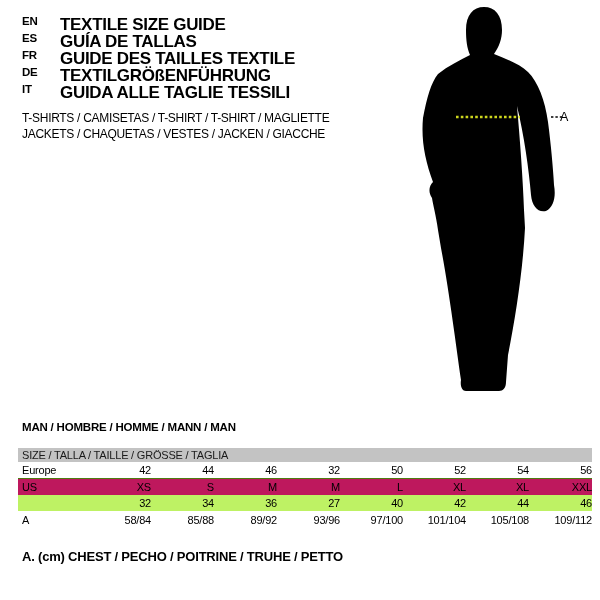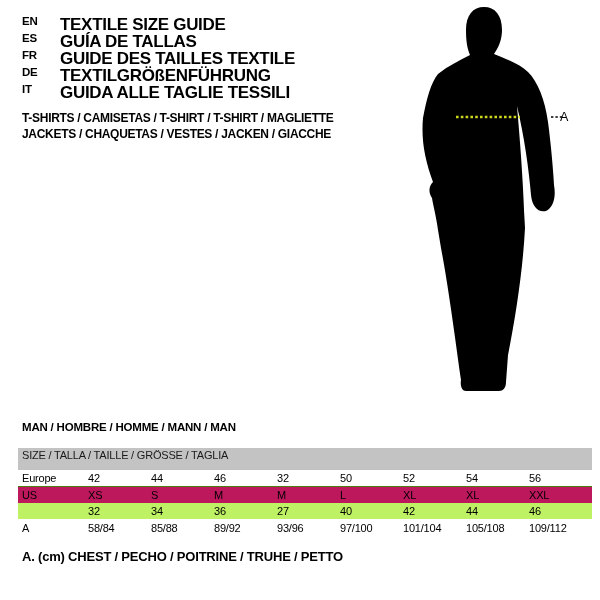--- a/index.html
+++ b/index.html
@@ -9,35 +9,35 @@
   }
   .abs{position:absolute}
 
   
   .langs{left:22px;top:15px}
   .lang-row{display:flex;height:17px;align-items:flex-start}
   .lang-code{width:38px;font-weight:bold;font-size:11.5px;letter-spacing:-0.2px}
   .lang-name{font-weight:bold;font-size:17px;letter-spacing:-0.3px;white-space:nowrap}
 
   
-  .cats{left:22px;top:111px;font-weight:bold;font-size:12px;line-height:15.5px;letter-spacing:-0.3px;white-space:nowrap}
+  .cats{left:22px;top:111px;font-weight:normal;font-size:12px;line-height:15.5px;letter-spacing:-0.3px;white-space:nowrap}
 
   
   .man-title{left:22px;top:421px;font-weight:bold;font-size:11.5px;letter-spacing:-0.2px;white-space:nowrap}
 
   
   .size-table{left:18px;top:448px;width:574px;font-size:11px;letter-spacing:-0.2px}
-  .thead{height:22px;line-height:14px;background:#c3c3c3;padding-left:4px;color:#1a1a1a;white-space:nowrap}
+  .thead{height:14px;line-height:14px;background:#c3c3c3;padding-left:4px;color:#1a1a1a;white-space:nowrap}
   .trow{display:flex;align-items:center}
   .r-europe{height:16px}
   .r-usl{height:17px;background:#be185d;border-top:1px solid #4d7c0f;box-sizing:border-box}
   .r-usn{height:16px;background:#bef264}
   .r-chest{height:17px}
   .tlabel{width:70px;padding-left:4px;box-sizing:border-box}
-  .tcell{flex:1;text-align:left}
+  .tcell{flex:1;text-align:right}
 
   
   .footnote{left:22px;top:549px;font-weight:bold;font-size:13px;letter-spacing:-0.2px;white-space:nowrap}
 
   
   .figure{left:405px;top:5px;width:175px;height:392px}
   .measure-a{left:560px;top:110px;font-size:12.5px}
 </style>
 </head>
 <body>

